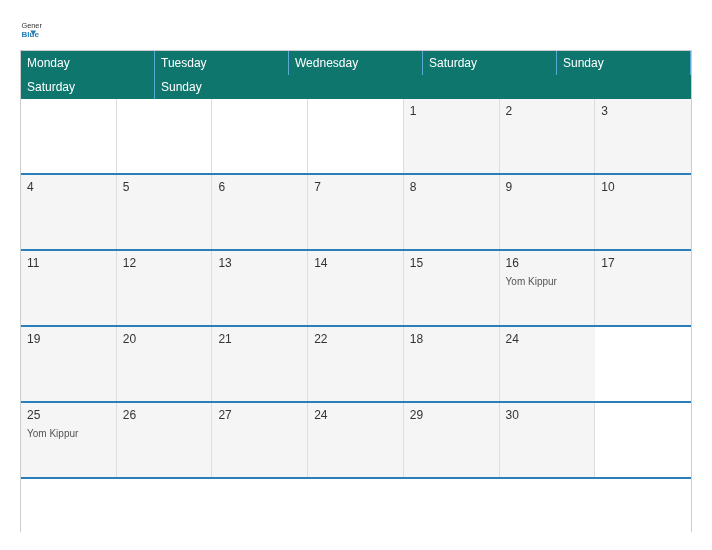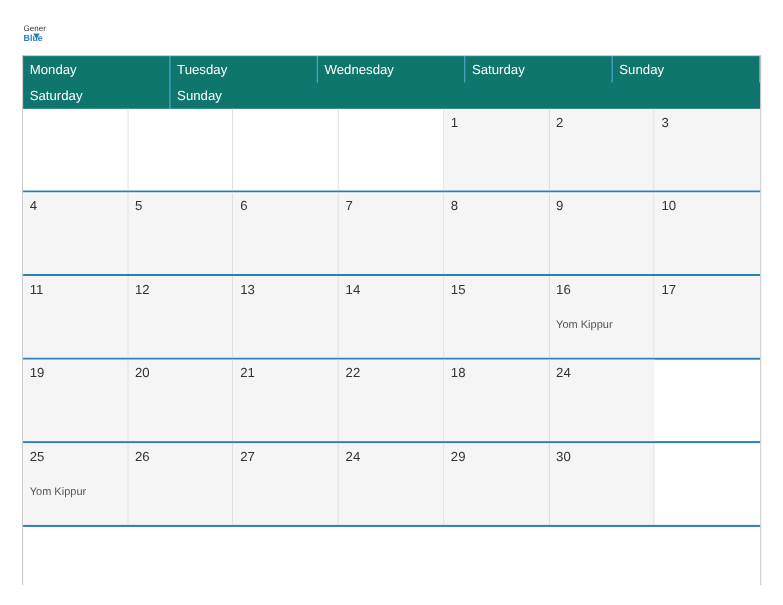--- a/index.html
+++ b/index.html
@@ -92,21 +92,21 @@
     .cal-cell:last-child { border-right: none; }
     .cal-cell.empty { background: #fff; }
     .cal-cell .day-num {
       font-size: 12px;
       color: #333;
       display: block;
     }
     .cal-cell .event {
       font-size: 10px;
       color: #555;
-      margin-top: 20px;
+      margin-top: 6px;
       display: block;
     }
   </style>
 </head>
 <body>
 
 <div class="page">
   <div class="header">
     <div class="logo">
       <svg class="logo-icon" viewBox="0 0 30 30">

